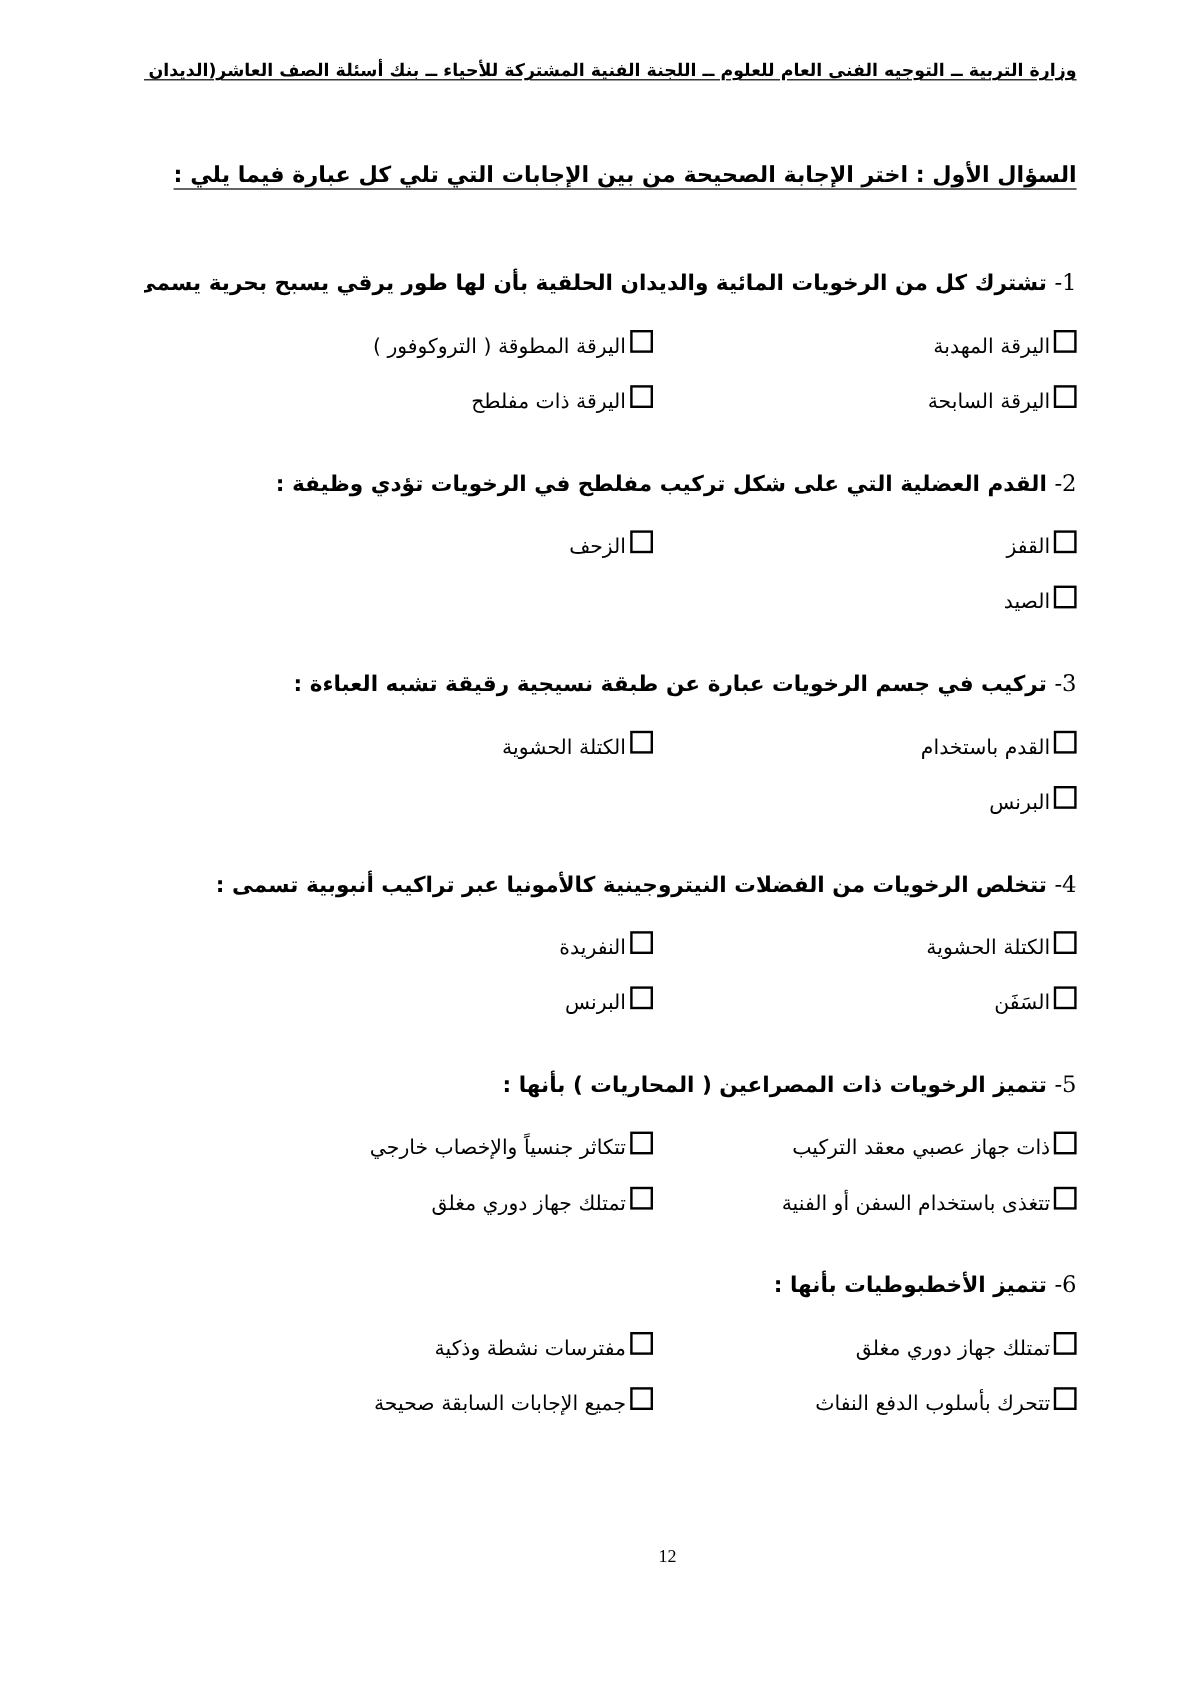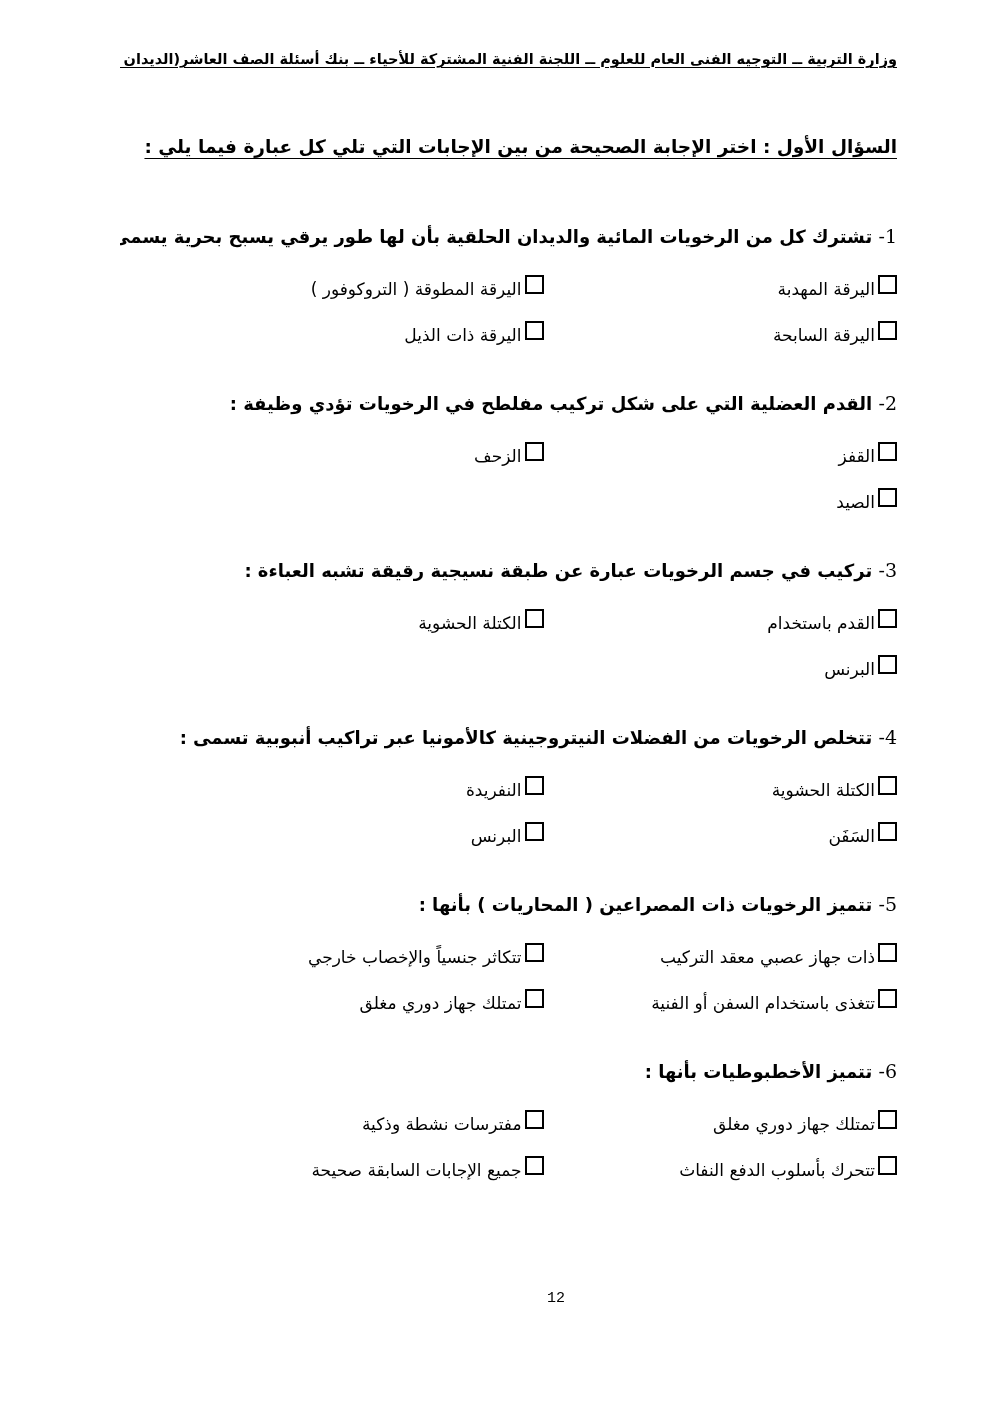--- a/index.html
+++ b/index.html
@@ -71,21 +71,21 @@
     display: inline-block;
   }
   .opt-label { white-space: nowrap; }
   .page-number {
     position: absolute;
     top: 1290px;
     left: 0;
     right: 0;
     text-align: center;
     font-size: 15px;
-    font-family: Liberation Mono, monospace;
+    font-family: Liberation Serif, serif;
   }
 </style>
 </head>
 <body>
 
 <div class="page">
 
   <header class="doc-header">
     <span class="hdr-text">وزارة التربية ــ التوجيه الفنى العام للعلوم ــ اللجنة الفنية المشتركة للأحياء ــ بنك أسئلة الصف العاشر(الديدان والرخويات)</span>
   </header>
@@ -102,21 +102,21 @@
       <div class="opt">
           <span class="cb"></span>
           <span class="opt-label">اليرقة المطوقة ( التروكوفور )</span>
         </div>
       <div class="opt">
           <span class="cb"></span>
           <span class="opt-label">اليرقة السابحة</span>
         </div>
       <div class="opt">
           <span class="cb"></span>
-          <span class="opt-label">اليرقة ذات الذيل</span>
+          <span class="opt-label">اليرقة ذات مفلطح</span>
         </div>
     </div>
   </section>
 
   <section class="question">
     <p class="q-line"><span class="q-num">2-</span> <span>القدم العضلية التي على شكل تركيب مفلطح في الرخويات تؤدي وظيفة :</span></p>
     <div class="options">
       <div class="opt">
           <span class="cb"></span>
           <span class="opt-label">القفز</span>

